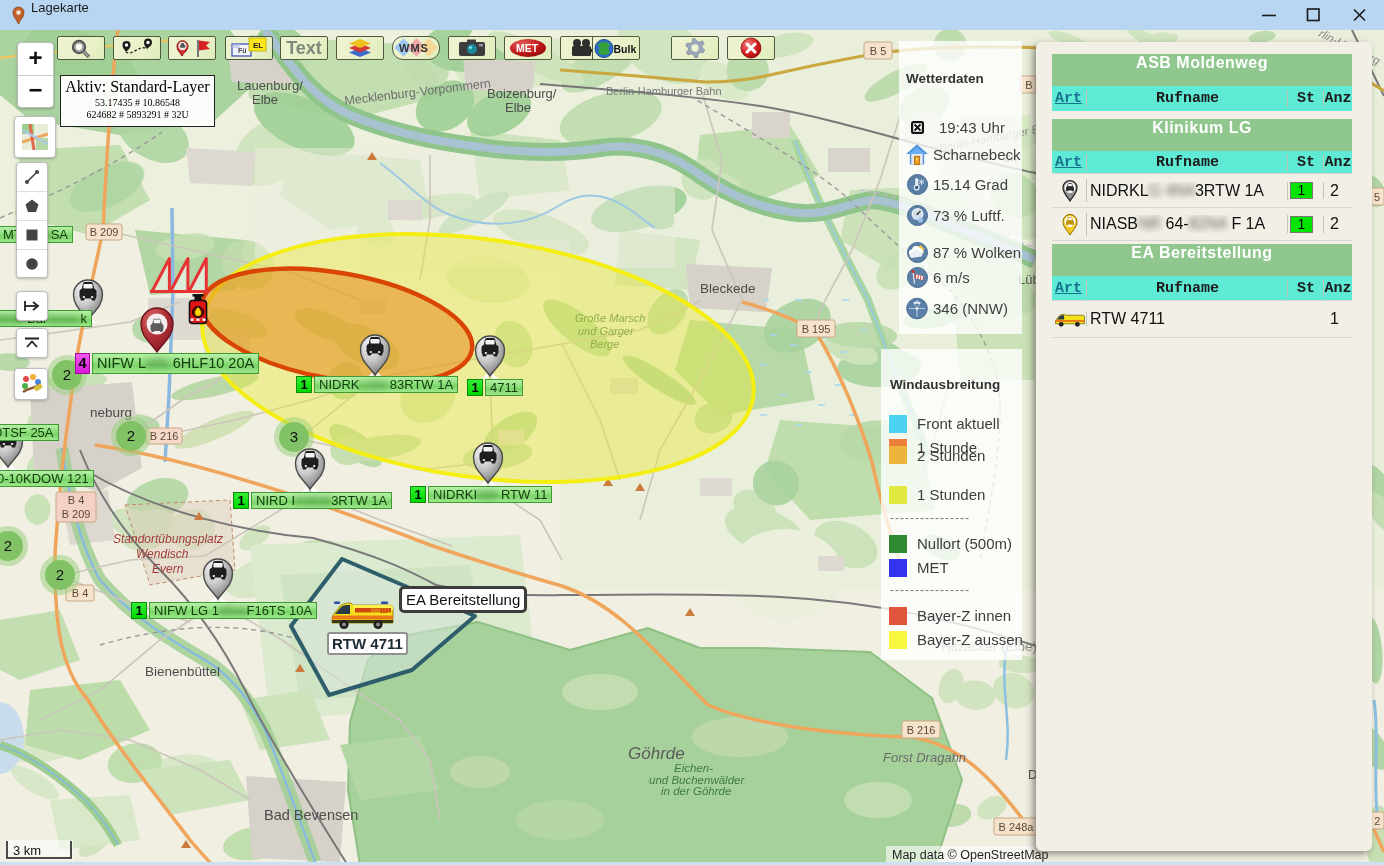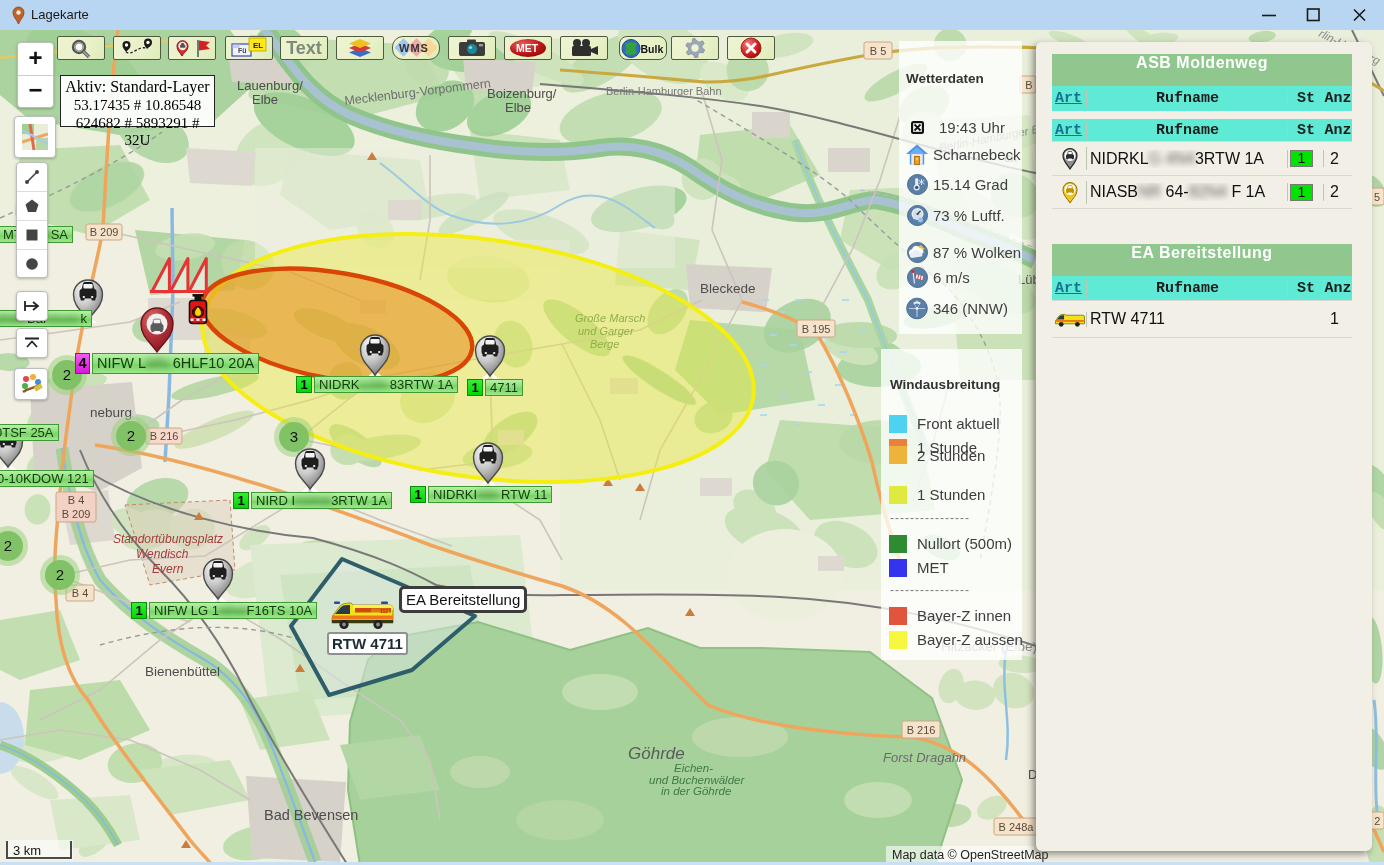--- a/index.html
+++ b/index.html
@@ -1,27 +1,27 @@
 <!DOCTYPE html>
 <html><head><meta charset="utf-8">
 <style>
 html,body{margin:0;padding:0;}
 body{width:1384px;height:865px;overflow:hidden;position:relative;font-family:"Liberation Sans",sans-serif;background:#efeee0;}
 .abs{position:absolute;}
 
 #titlebar{left:0;top:0;width:1384px;height:30px;background:#b8d6f2;}
-#titlebar .t{position:absolute;left:31px;top:7px;font-size:13px;color:#1a1a1a;}
+#titlebar .t{position:absolute;left:31px;top:0;font-size:13px;color:#1a1a1a;}
 
 .tb{position:absolute;top:36px;width:46px;height:22px;background:linear-gradient(120deg,#eef3d0,#e9f1c9 60%,#dfecba);border:1.6px solid #4d5a40;border-radius:2px;display:flex;align-items:center;justify-content:center;}
 
 .lb{position:absolute;background:#fff;border:1px solid #bdbdbd;border-radius:4px;box-shadow:0 1px 3px rgba(0,0,0,.25);}
 
 #infobox{left:60px;top:75px;width:153px;height:50px;background:rgba(255,255,255,.92);border:1px solid #222;font-family:"Liberation Serif",serif;text-align:center;color:#000;}
 #infobox .l1{font-size:16px;margin-top:2px;}
-#infobox .l2{font-size:15px;margin-top:1px;}
+#infobox .l2{font-size:10px;margin-top:1px;}
 
 #wpanel{left:899px;top:41px;width:123px;height:293px;background:rgba(255,255,255,.78);}
 #wpanel h3{font-size:13.5px;color:#333;margin:30px 0 0 7px;}
 .wrow{position:absolute;left:7px;height:22px;display:flex;align-items:center;}
 .wrow .ic{width:22px;height:22px;flex:none;display:flex;align-items:center;justify-content:center;}
 .wrow .tx{font-size:15px;color:#404040;margin-left:5px;white-space:nowrap;}
 #lpanel{left:881px;top:349px;width:141px;height:311px;background:rgba(255,255,255,.78);}
 #lpanel h3{font-size:13.5px;color:#333;margin:28px 12px 0 9px;}
 .lrow{position:absolute;left:8px;display:flex;align-items:center;height:19px;}
 .lrow .sq{width:18px;height:18px;flex:none;}
@@ -720,20 +720,21 @@
 <div class="tbl" style="top:12px;">
  <div class="ttl">ASB Moldenweg</div>
  <div class="hrow" style="height:25px;">
         <span class="c1 vline"><u style="color:#17728f;">Art</u></span>
         <span class="c2 vline">Rufname</span>
         <span class="c3 vline">St</span>
         <span class="c4">Anz</span>
       </div>
 </div>
 <div class="tbl" style="top:77px;">
+ <div class="ttl">Klinikum LG</div>
  <div class="hrow" style="height:22px;">
         <span class="c1 vline"><u style="color:#17728f;">Art</u></span>
         <span class="c2 vline">Rufname</span>
         <span class="c3 vline">St</span>
         <span class="c4">Anz</span>
       </div>
  <div class="drow vlinerow" style="height:33px;border-top:1px solid #d8d8d0;">
    <span class="c1 vline">
           <svg width="16" height="23" viewBox="0 0 32 46">
             <path d="M16,44 C9,33 2,28 2,17 A14,14 0 1 1 30,17 C30,28 23,33 16,44 Z" fill="#8f8f8f" stroke="#222" stroke-width="2.4"></path>
@@ -938,21 +939,21 @@
     </svg>
   </div>
 <div class="tb" style="left:560px;">
     <svg width="32" height="20" viewBox="0 0 32 20">
       <circle cx="9" cy="5" r="4" fill="#2e2e2e"></circle>
       <circle cx="18" cy="5" r="4" fill="#2e2e2e"></circle>
       <rect x="4" y="8" width="19" height="10" rx="1.5" fill="#2e2e2e"></rect>
       <path d="M23,11 L30,8 L30,17 L23,14 Z" fill="#2e2e2e"></path>
     </svg>
   </div>
-<div class="tb" style="left:619px;border-radius:8px;">
+<div class="tb" style="left:592px;">
     <svg width="44" height="21" viewBox="0 0 44 21">
       <circle cx="10" cy="10.5" r="9" fill="#2e6cc8"></circle>
       <path d="M4,6 Q10,2 16,6 Q13,10 16,15 Q10,19 4,15 Q7,10 4,6 Z" fill="#35a03c"></path>
       <circle cx="10" cy="10.5" r="9" fill="none" stroke="#1a4a8a" stroke-width="1"></circle>
       <text x="19.5" y="15" font-size="10.5" font-weight="bold" fill="#111" font-family="Liberation Sans,sans-serif">Bulk</text>
     </svg>
   </div>
 <div class="tb" style="left:671px;">
     <svg width="22" height="22" viewBox="0 0 24 24">
       <path fill="#9aa7b8" stroke="#7a8798" stroke-width=".8" d="M12,1.5 L14,4.5 Q15.5,4.8 16.8,5.6 L20.2,4.2 L22,7.2 L19.5,9.8 Q19.8,11.2 19.8,12 L22.5,14 L21,17.2 L17.4,16.8 Q16.4,18 15.2,18.7 L15.2,22 L11.7,22.5 L10.3,19.3 Q8.9,19 7.7,18.2 L4.4,19.6 L2.5,16.6 L5,14 Q4.7,12.6 4.8,11.6 L2,9.8 L3.5,6.6 L7,7 Q8,5.8 9.2,5.1 L9.4,1.8 Z"></path>

